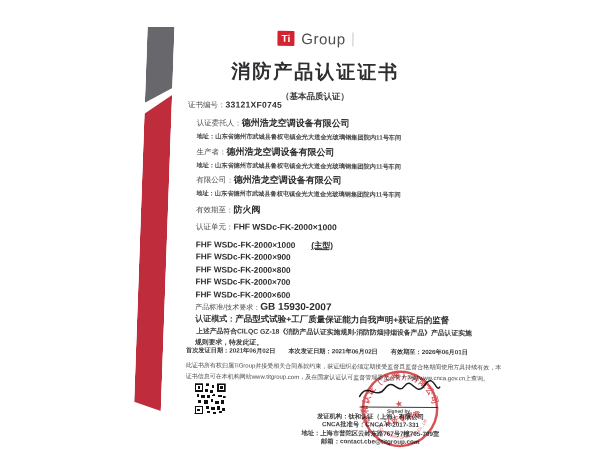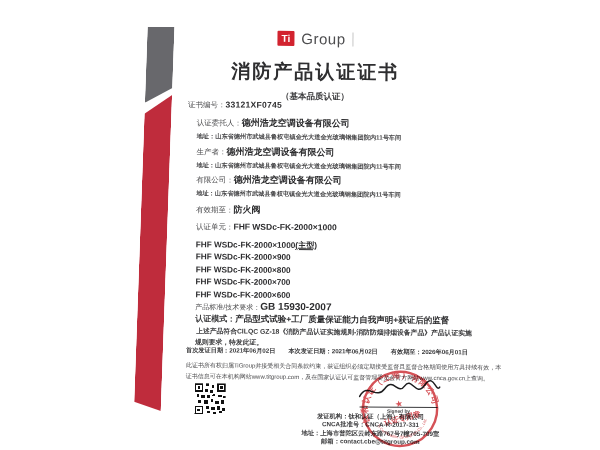--- a/index.html
+++ b/index.html
@@ -34,21 +34,21 @@
   .party .name{font-size:7.5px;color:#4a4a4c;}
   .party .name b{font-size:9px;color:#2c2c2e;text-align:right;}
   .party .addr{margin-top:3px;font-size:6.2px;font-weight:bold;color:#454547;}
   .p1{left:196px;top:117px;} .p2{left:196px;top:146px;} .p3{left:196px;top:174px;}
 
   .row{font-size:7.5px;color:#4a4a4c;}
   .prod-name{left:196px;top:204px;} .prod-name b{font-size:9px;color:#2c2c2e;}
   .prod-unit{left:196px;top:222px;} .prod-unit b{font-size:8.5px;color:#2c2c2e;}
   .includes{left:196px;top:240px;display:flex;gap:6px;}
   .includes .models{font-size:8.2px;font-weight:bold;color:#2c2c2e;line-height:12.4px;}
-  .tag-main{text-decoration:underline;}
+  .tag-main{text-decoration:underline;padding-left:16px;}
   .standard{left:196px;top:301px;font-size:7px;}
   .standard b{font-size:10px;color:#2c2c2e;}
   .mode{left:196px;top:314px;font-size:8px;font-weight:bold;color:#3a3a3c;}
   .mode b{font-size:8.5px;color:#2c2c2e;}
   .stmt1{left:197px;top:327px;font-size:6.8px;font-weight:600;color:#3a3a3c;width:320px;}
   .stmt2{left:196px;top:338px;font-size:6.8px;font-weight:600;color:#3a3a3c;}
   .dates{left:187px;top:347px;display:flex;gap:13px;font-size:6.2px;font-weight:bold;color:#39393b;}
   .legal{left:187px;top:361px;width:324px;font-size:6px;color:#4a4a4c;line-height:11px;}
 
   .qr{left:196px;top:384px;}

